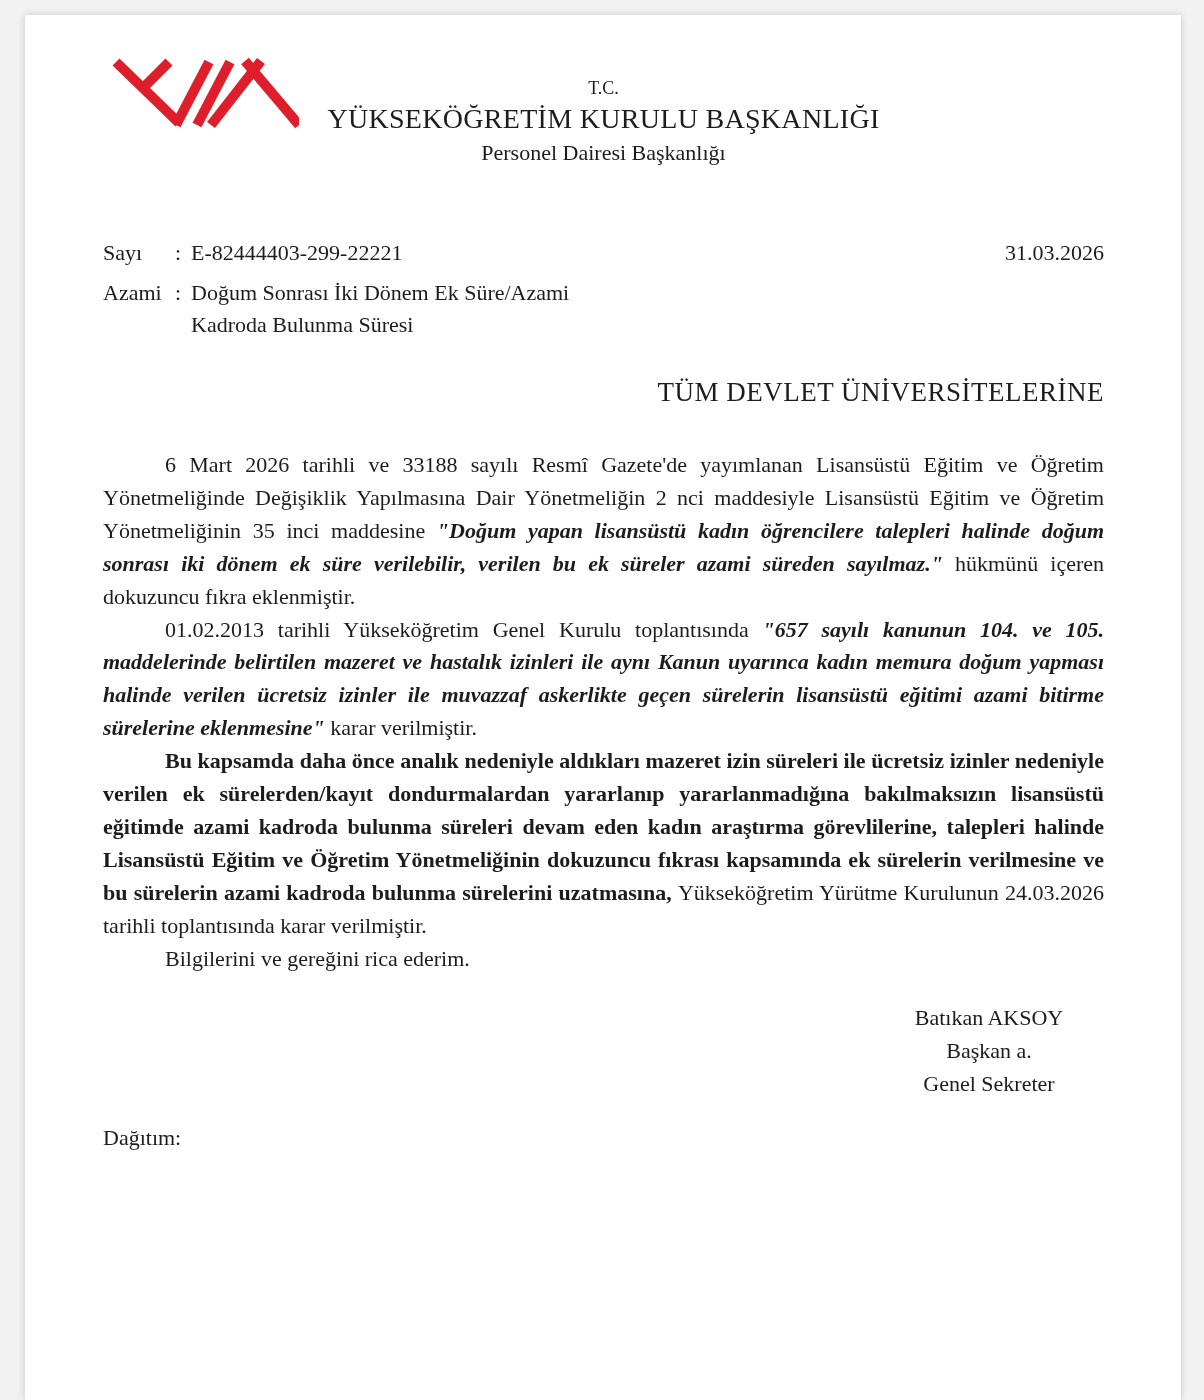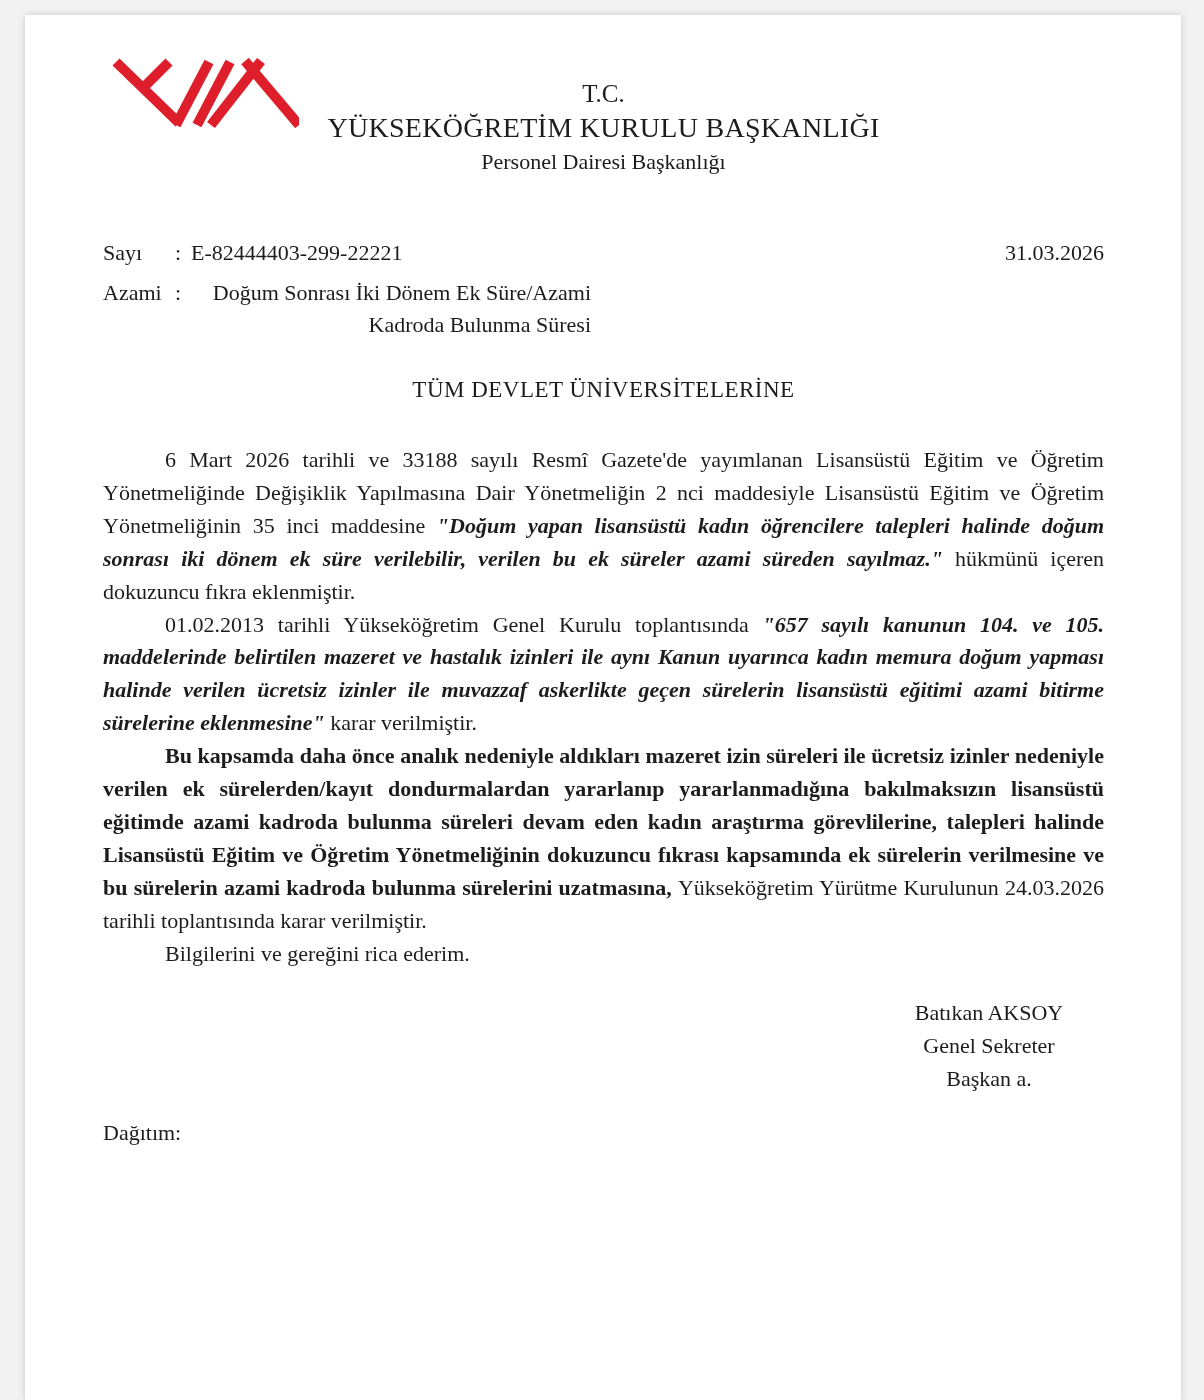--- a/index.html
+++ b/index.html
@@ -17,36 +17,36 @@
     box-shadow: 0 0 7px rgba(0,0,0,0.18);
   }
   .content {
     padding: 40px 77px 0 78px;
     color: #1c1c1c;
   }
   
   .header { position: relative; height: 170px; }
   .logo { position: absolute; left: 6px; top: 2px; }
   .header-text { text-align: center; padding-top: 22px; line-height: 1.32; }
-  .tc-line   { font-size: 25px; }
+  .tc-line   { font-size: 18px; }
   .org-line  { font-size: 28px; letter-spacing: 0.3px; }
   .dept-line { font-size: 22px; }
   
   .meta { margin-top: 12px; font-size: 22px; }
   .meta-row { display: flex; align-items: flex-start; line-height: 31px; }
   .meta-row + .meta-row { margin-top: 9px; }
   .meta-label { width: 72px; flex: 0 0 72px; }
   .meta-colon { width: 16px; flex: 0 0 16px; }
   .meta-value { }
-  .konu-value { max-width: 400px; line-height: 32px; text-align: right; }
+  .konu-value { max-width: 400px; line-height: 32px; }
   .meta-date { margin-left: auto; }
   
   .recipient {
-    text-align: center; margin-top: 36px;
-    font-size: 23px; letter-spacing: 0.5px;
+    text-align: right; margin-top: 36px;
+    font-size: 27px; letter-spacing: 0.5px;
   }
   
   .letter-body { margin-top: 41px; font-size: 22px; line-height: 32.9px; text-align: justify; }
   .letter-body p { margin: 0; text-indent: 62px; }
   .seg-n  { font-weight: normal; font-style: normal; }
   .seg-bi { font-weight: bold;   font-style: italic; }
   .seg-b  { font-weight: bold;   font-style: normal; }
   
   .signature {
     margin: 25px 10px 0 auto;
@@ -99,22 +99,22 @@
 
       <div class="letter-body">
         <p><span class="seg-n">6 Mart 2026 tarihli ve 33188 sayılı Resmî Gazete'de yayımlanan Lisansüstü Eğitim ve Öğretim Yönetmeliğinde Değişiklik Yapılmasına Dair Yönetmeliğin 2 nci maddesiyle Lisansüstü Eğitim ve Öğretim Yönetmeliğinin 35 inci maddesine </span><span class="seg-bi">"Doğum yapan lisansüstü kadın öğrencilere talepleri halinde doğum sonrası iki dönem ek süre verilebilir, verilen bu ek süreler azami süreden sayılmaz." </span><span class="seg-n">hükmünü içeren dokuzuncu fıkra eklenmiştir.</span></p>
         <p><span class="seg-n">01.02.2013 tarihli Yükseköğretim Genel Kurulu toplantısında </span><span class="seg-bi">"657 sayılı kanunun 104. ve 105. maddelerinde belirtilen mazeret ve hastalık izinleri ile aynı Kanun uyarınca kadın memura doğum yapması halinde verilen ücretsiz izinler ile muvazzaf askerlikte geçen sürelerin lisansüstü eğitimi azami bitirme sürelerine eklenmesine" </span><span class="seg-n">karar verilmiştir.</span></p>
         <p><span class="seg-b">Bu kapsamda daha önce analık nedeniyle aldıkları mazeret izin süreleri ile ücretsiz izinler nedeniyle verilen ek sürelerden/kayıt dondurmalardan yararlanıp yararlanmadığına bakılmaksızın lisansüstü eğitimde azami kadroda bulunma süreleri devam eden kadın araştırma görevlilerine, talepleri halinde Lisansüstü Eğitim ve Öğretim Yönetmeliğinin dokuzuncu fıkrası kapsamında ek sürelerin verilmesine ve bu sürelerin azami kadroda bulunma sürelerini uzatmasına, </span><span class="seg-n">Yükseköğretim Yürütme Kurulunun 24.03.2026 tarihli toplantısında karar verilmiştir.</span></p>
         <p><span class="seg-n">Bilgilerini ve gereğini rica ederim.</span></p>
       </div>
 
       <div class="signature">
         <div>Batıkan AKSOY</div>
+        <div>Başkan a.</div>
         <div>Genel Sekreter</div>
-        <div>Başkan a.</div>
       </div>
 
       <div class="distribution">
         <div>Dağıtım:</div>
       </div>
 
     </div>
   </div>
 </div>
 

